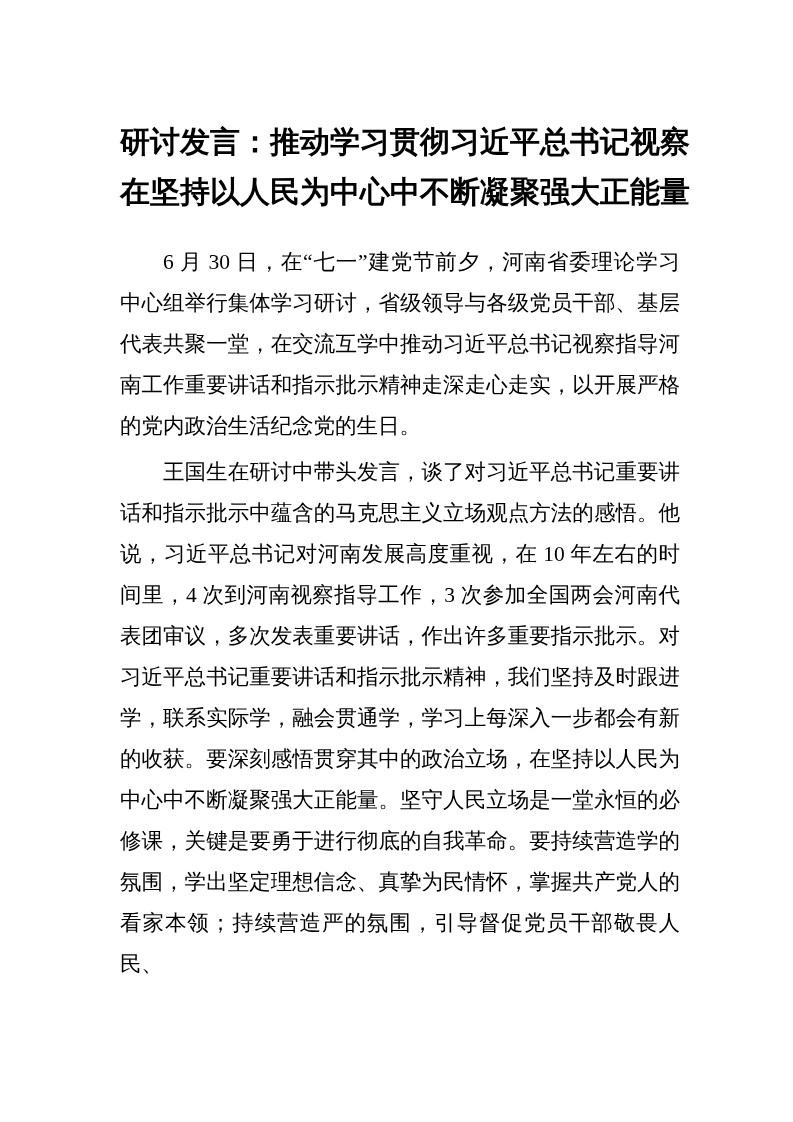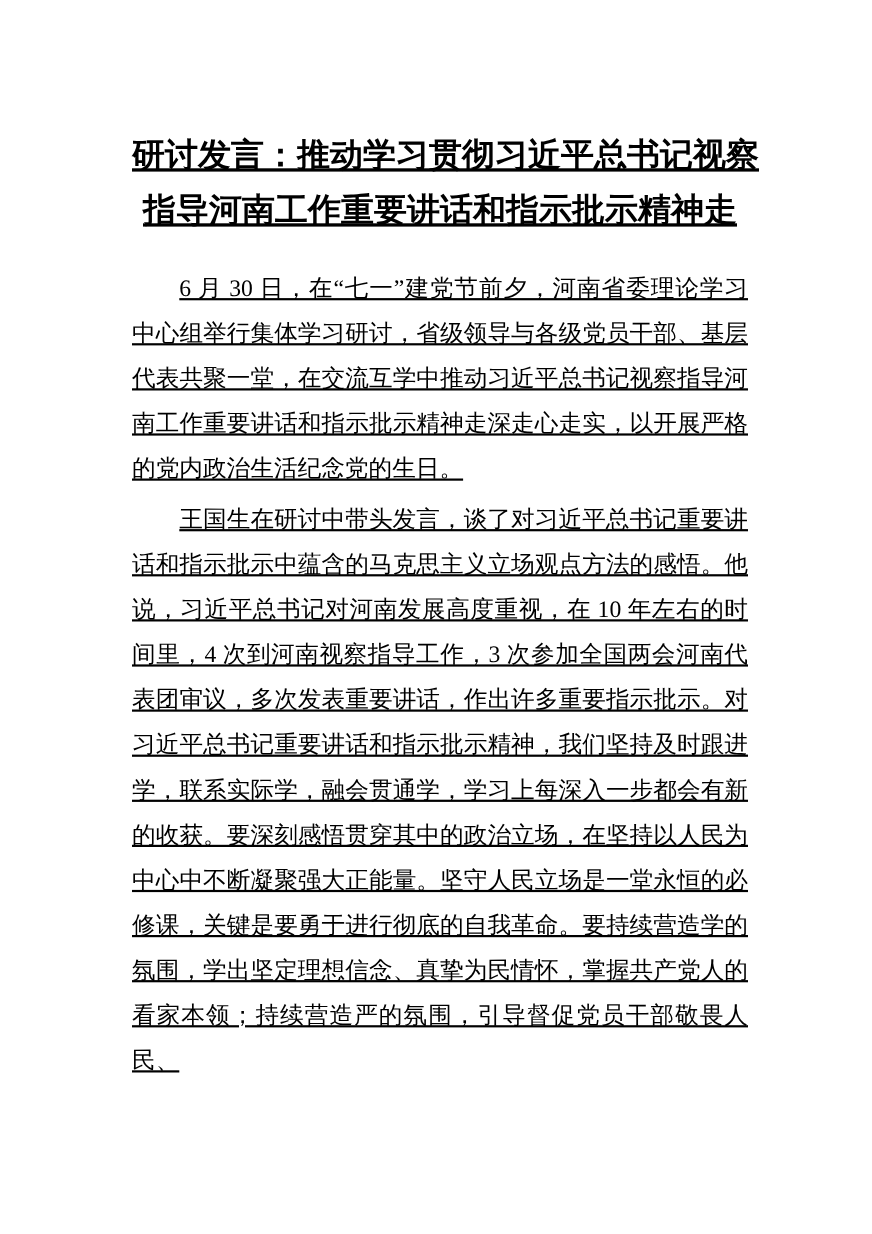--- a/index.html
+++ b/index.html
@@ -21,44 +21,42 @@
     font-family: "Liberation Serif", "DejaVu Serif", serif;
     font-weight: 700;
     font-size: 30px;
     line-height: 50px;
     text-align: center;
     letter-spacing: 0;
   }
   .title-line {
     display: block;
     white-space: nowrap;
-    text-decoration: underline;
   }
   .doc-body {
     margin: 25px 113px 0 120px;
   }
   .doc-para {
     margin: 0 0 5px 0;
     font-family: "Liberation Serif", "DejaVu Serif", serif;
     font-size: 21.5px;
     line-height: 41px;
     text-align: justify;
     text-indent: 2em;
     word-break: normal;
-    text-decoration: underline;
   }
 </style>
 </head>
 <body>
 
 <div class="page">
 
   <h1 class="doc-title">
     <span class="title-line">研讨发言：推动学习贯彻习近平总书记视察</span>
-    <span class="title-line">指导河南工作重要讲话和指示批示精神走</span>
+    <span class="title-line">在坚持以人民为中心中不断凝聚强大正能量</span>
   </h1>
 
   <div class="doc-body">
     <p class="doc-para">6 月 30 日，在“七一”建党节前夕，河南省委理论学习中心组举行集体学习研讨，省级领导与各级党员干部、基层代表共聚一堂，在交流互学中推动习近平总书记视察指导河南工作重要讲话和指示批示精神走深走心走实，以开展严格的党内政治生活纪念党的生日。</p>
     <p class="doc-para">王国生在研讨中带头发言，谈了对习近平总书记重要讲话和指示批示中蕴含的马克思主义立场观点方法的感悟。他说，习近平总书记对河南发展高度重视，在 10 年左右的时间里，4 次到河南视察指导工作，3 次参加全国两会河南代表团审议，多次发表重要讲话，作出许多重要指示批示。对习近平总书记重要讲话和指示批示精神，我们坚持及时跟进学，联系实际学，融会贯通学，学习上每深入一步都会有新的收获。要深刻感悟贯穿其中的政治立场，在坚持以人民为中心中不断凝聚强大正能量。坚守人民立场是一堂永恒的必修课，关键是要勇于进行彻底的自我革命。要持续营造学的氛围，学出坚定理想信念、真挚为民情怀，掌握共产党人的看家本领；持续营造严的氛围，引导督促党员干部敬畏人民、</p>
   </div>
 
 </div>
 
 </body></html>

